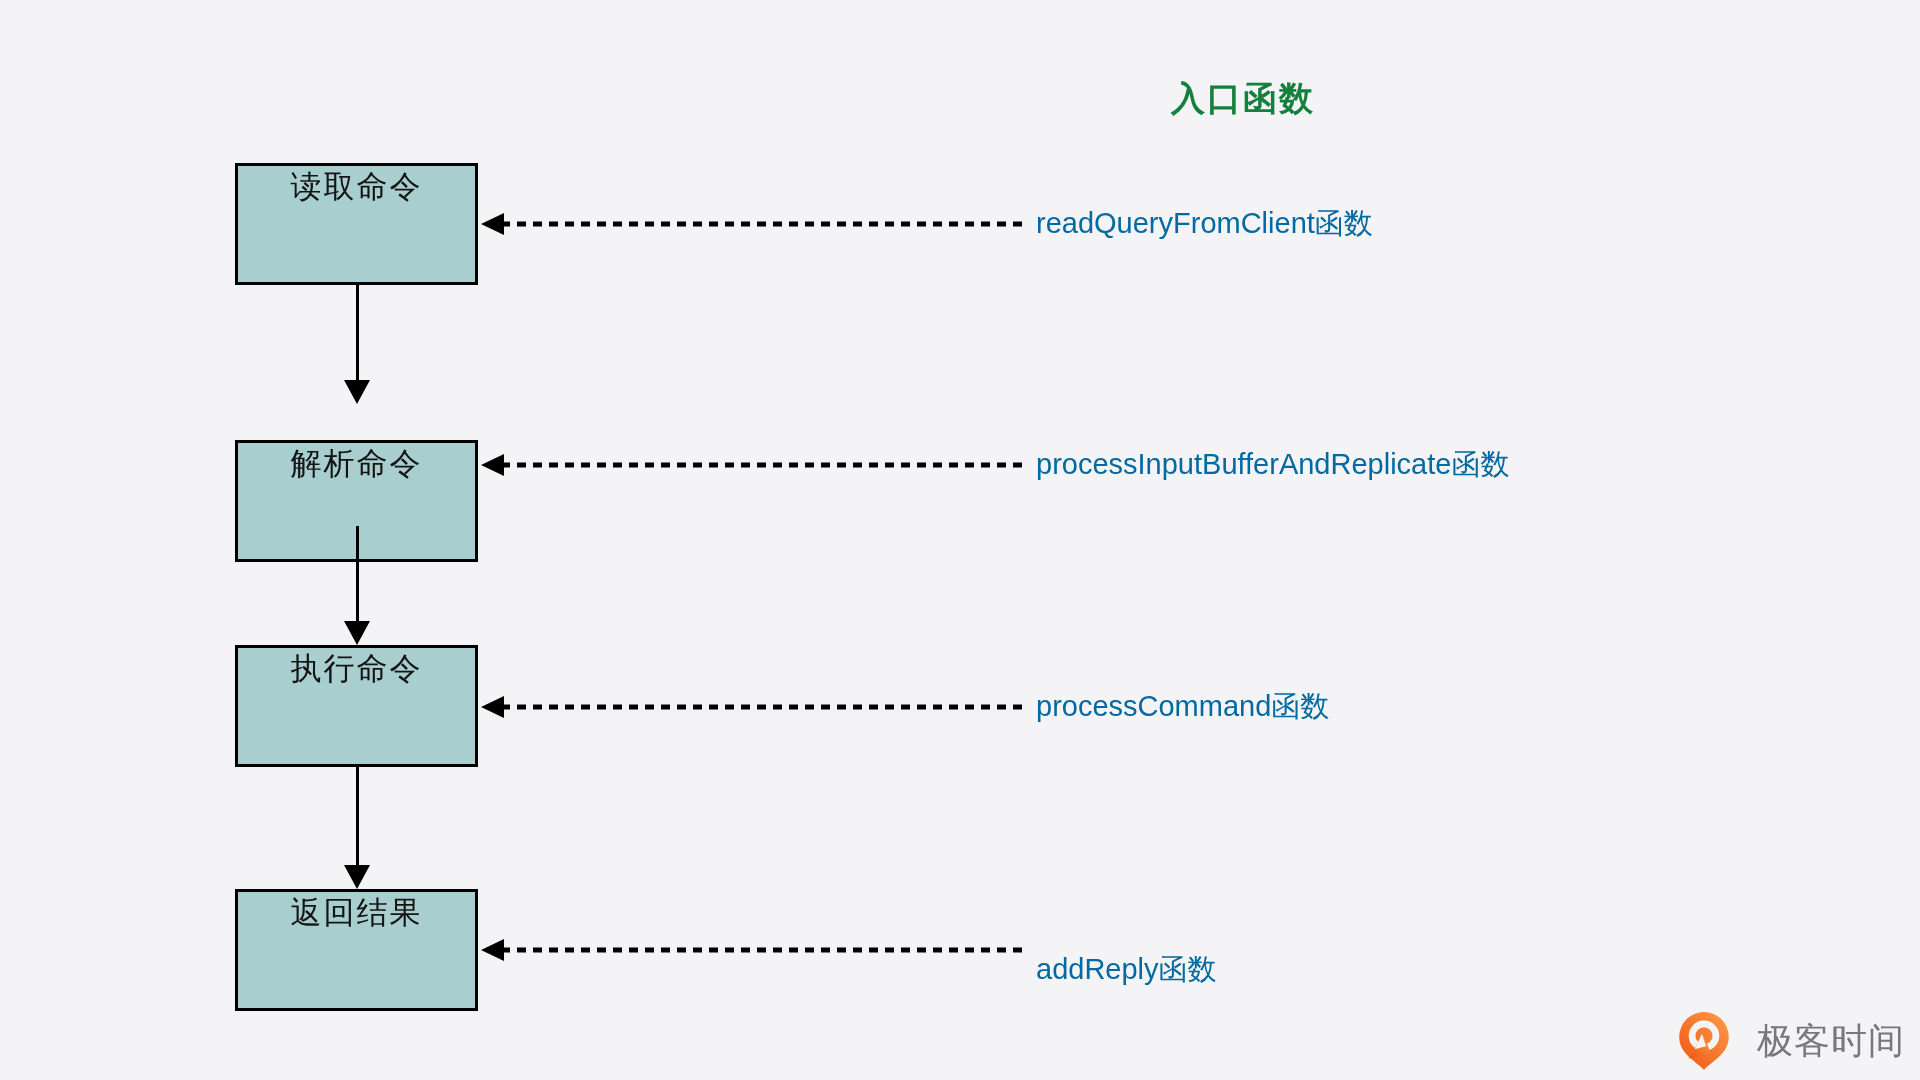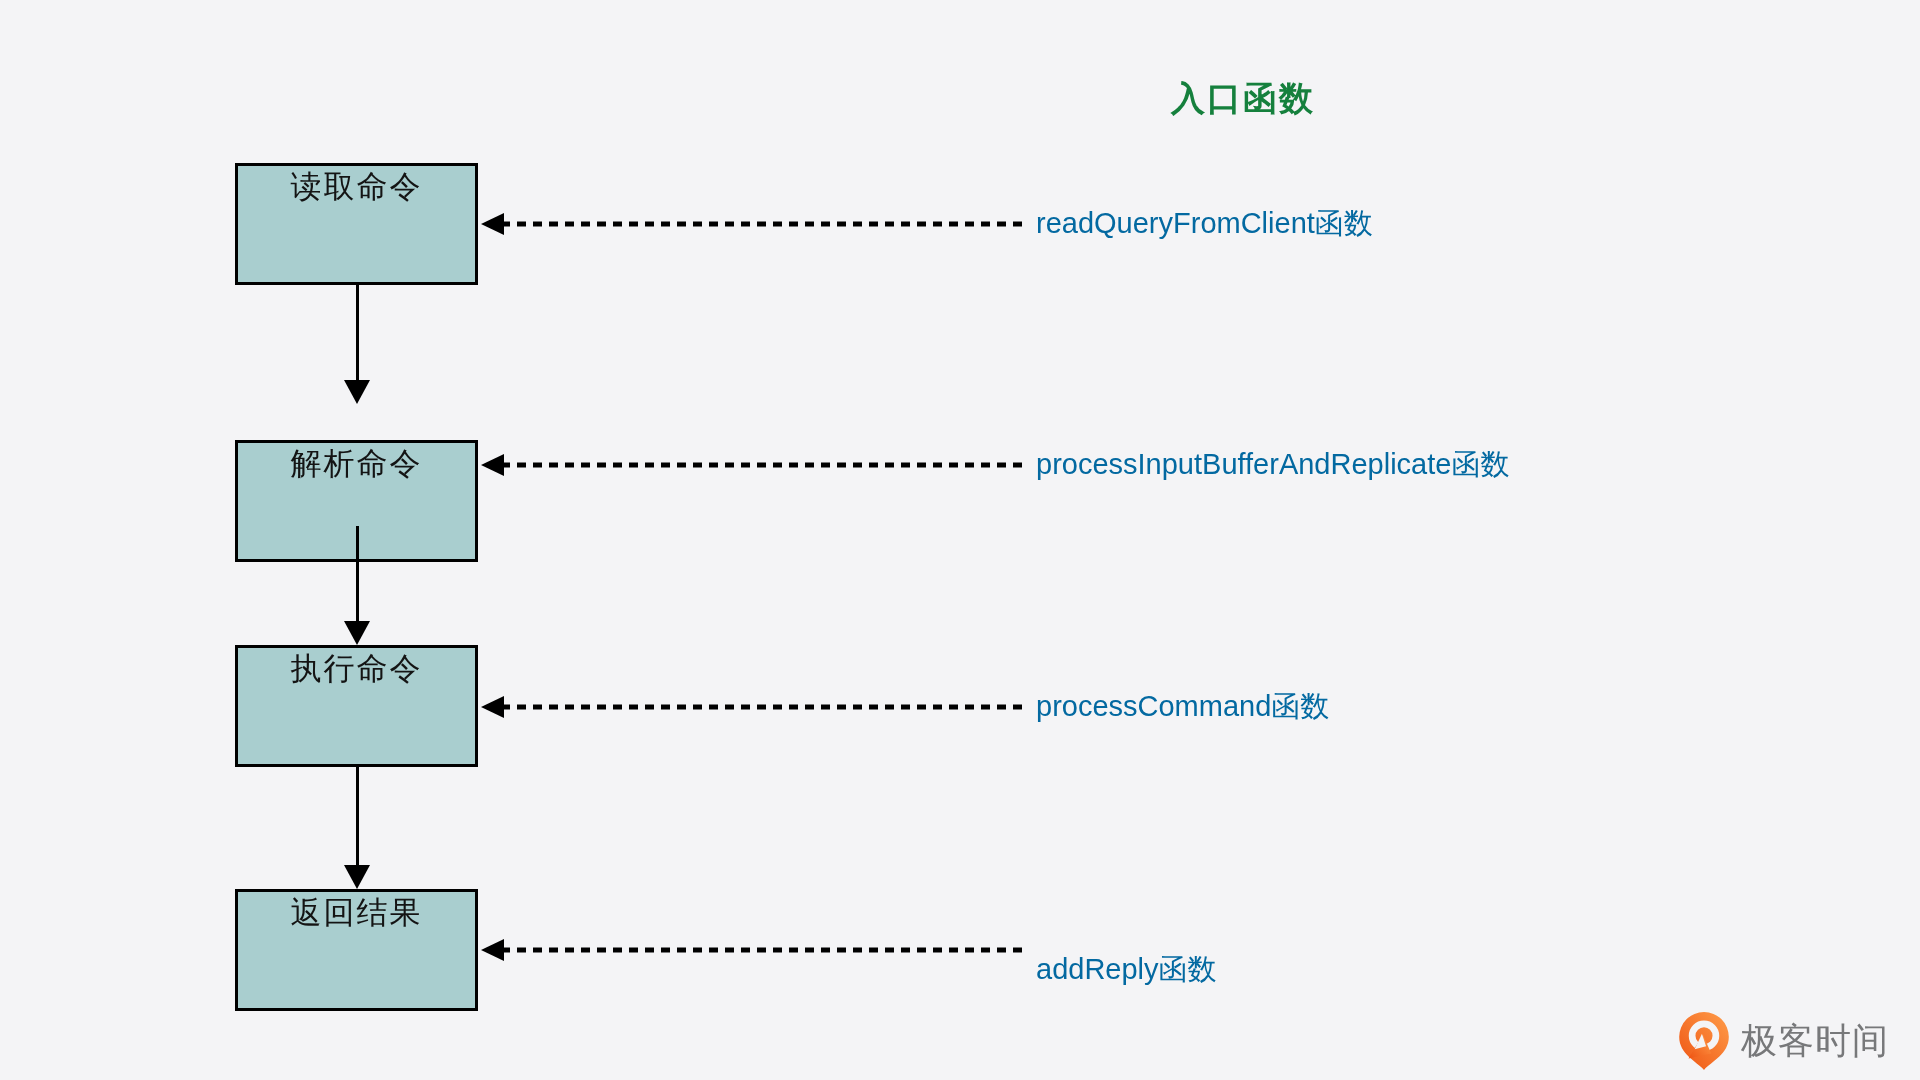--- a/index.html
+++ b/index.html
@@ -86,21 +86,21 @@
   .fn-2 { top: 443px; }
   .fn-3 { top: 685px; }
   .fn-4 { top: 928px; margin-top: 20px; }
 
   .brand {
     position: absolute;
     left: 1676px;
     top: 1010px;
     display: flex;
     align-items: center;
-    gap: 9px;
+    gap: 25px;
   }
   .brand-text {
     font-size: 36px;
     color: #77787a;
     font-weight: 500;
     letter-spacing: 1px;
   }
 </style>
 </head>
 <body>

